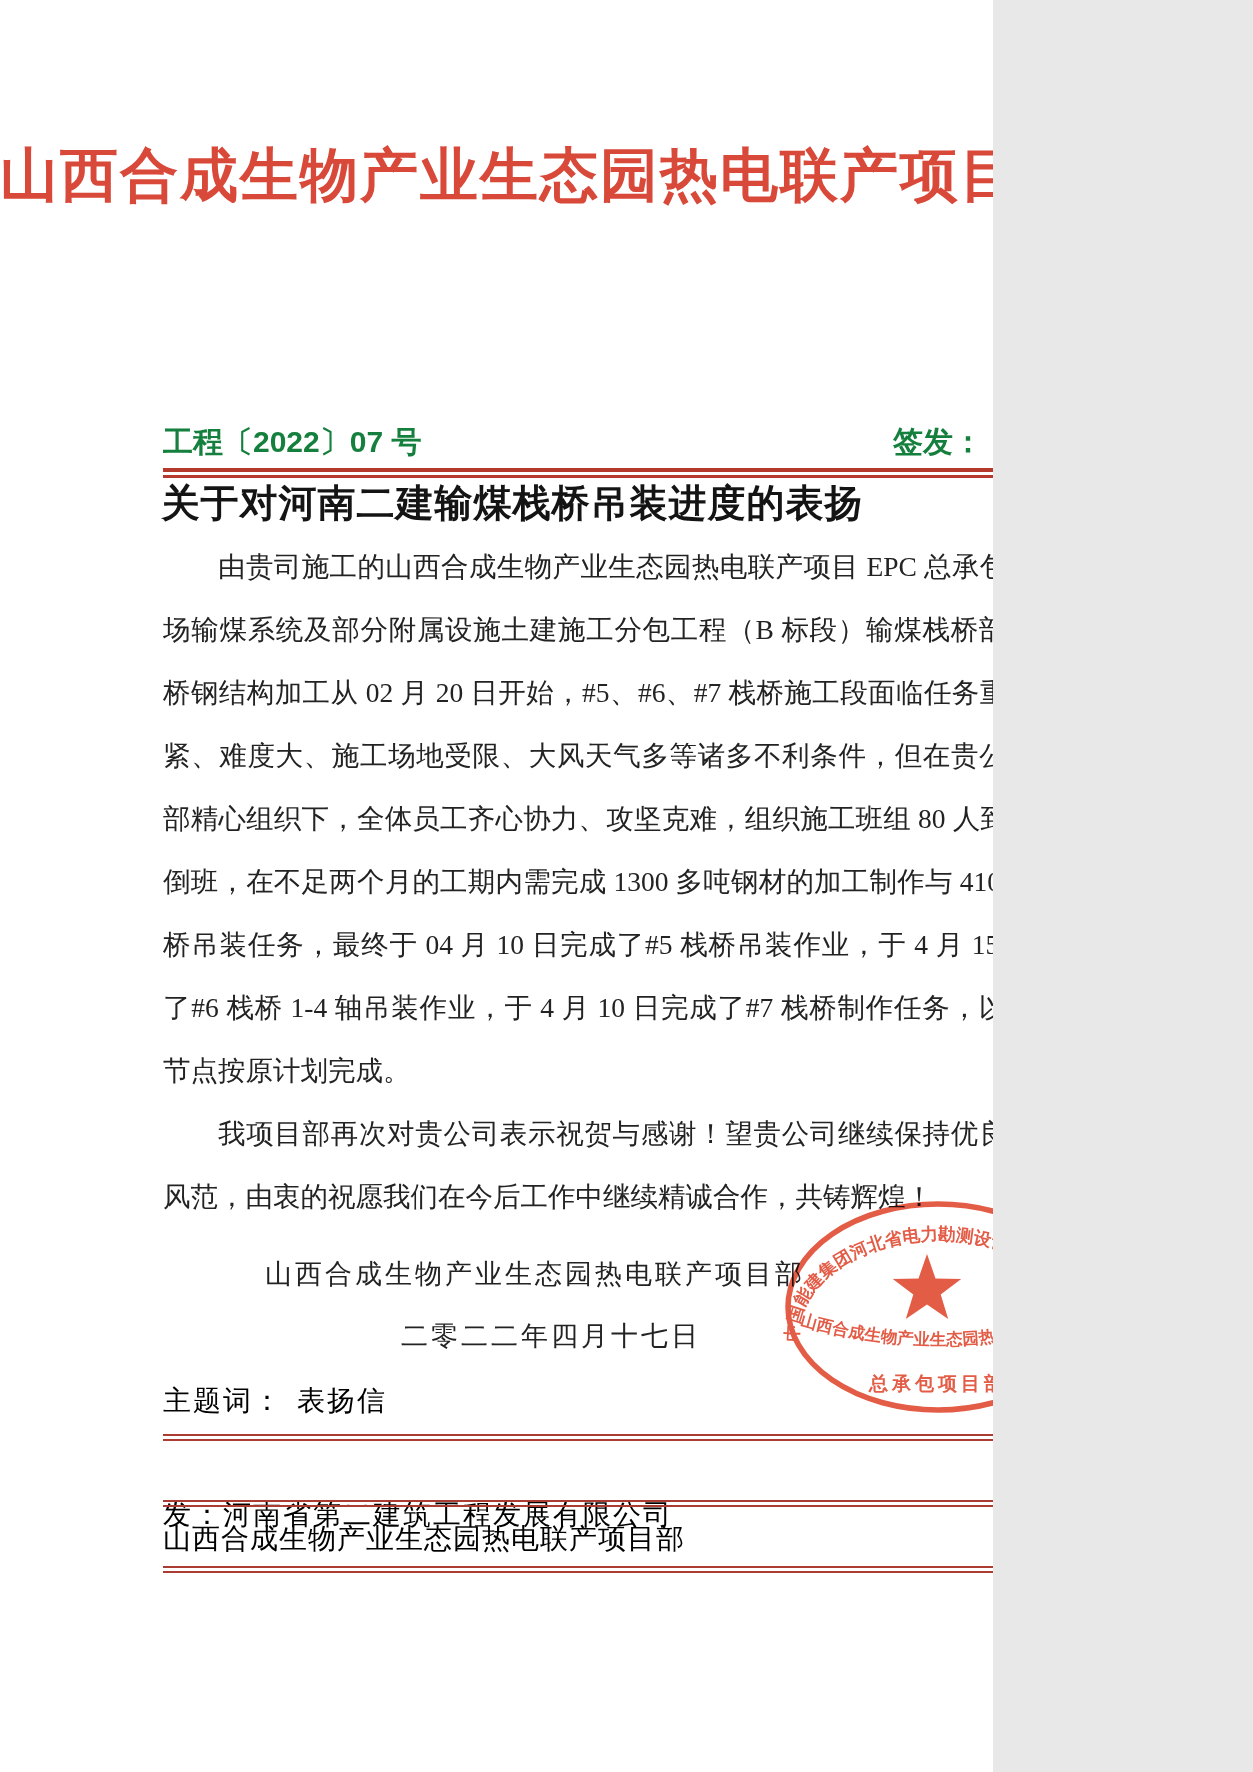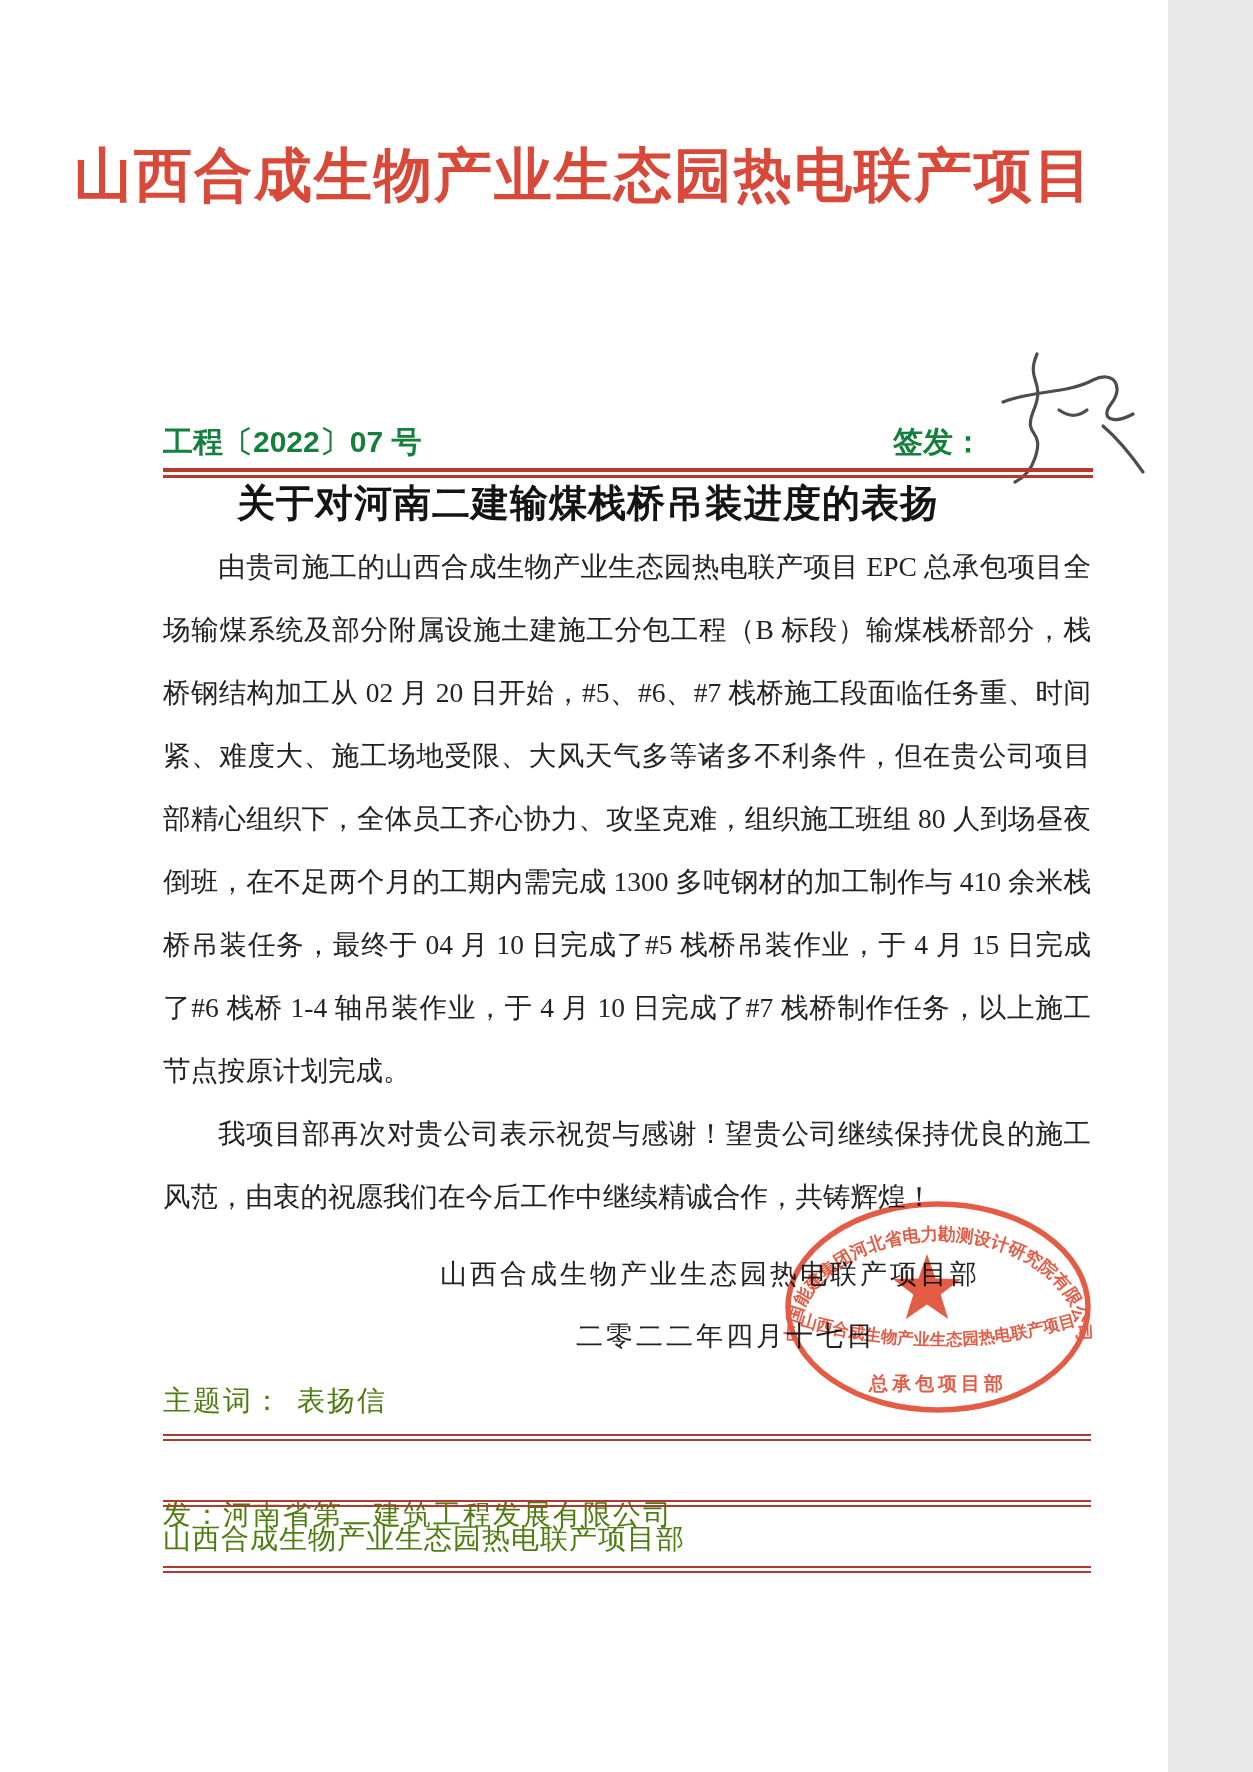--- a/index.html
+++ b/index.html
@@ -1,18 +1,18 @@
 <!DOCTYPE html>
 <html><head>
 <meta charset="utf-8">
 <style>
   html,body{margin:0;padding:0;background:#e8e8e8;}
   .page{
     position:relative;
-    width:1168px;height:1772px;
+    width:993px;height:1772px;
     background:#ffffff;
     overflow:hidden;
     font-family:"Liberation Serif", serif;
     color:#1e1e1e;
   }
   .hdr{
     position:absolute;left:0;width:100%;
     text-align:center;
     font-family:"Liberation Sans", sans-serif;
     font-weight:900;
@@ -34,21 +34,21 @@
   .sig-svg{
     position:absolute;left:975px;top:340px;width:185px;height:150px;
   }
   .rule-red{
     position:absolute;left:163px;top:468px;width:930px;
     height:3px;
     border-top:4px solid #b5392c;
     border-bottom:3px solid #b5392c;
   }
   .doc-title{
-    position:absolute;left:4px;top:484px;width:100%;
+    position:absolute;left:16px;top:484px;width:100%;
     text-align:center;
     font-family:"Liberation Sans", sans-serif;
     font-weight:700;color:#141414;font-size:38px;line-height:1;
     letter-spacing:1px;white-space:nowrap;
   }
   .body-text{
     position:absolute;left:163px;top:535px;width:928px;
     font-size:27.5px;line-height:63px;
     text-align:justify;color:#232323;
   }
@@ -60,21 +60,21 @@
   .signoff-date{
     position:absolute;right:292px;top:1318px;
     font-size:27px;color:#232323;letter-spacing:3px;white-space:nowrap;
   }
   .stamp{
     position:absolute;left:782px;top:1198px;width:312px;height:218px;
     mix-blend-mode:multiply;opacity:.9;
   }
   .ft-line{
     position:absolute;left:163px;width:928px;
-    font-size:28px;color:#4d7c0f;white-space:nowrap;
+    font-size:28px;color:#000000;white-space:nowrap;
   }
   .ft-subject{top:1382px;letter-spacing:2px;}
   .ft-send{top:1452px;letter-spacing:2px;margin-top:44px;}
   .ft-print{top:1520px;display:flex;justify-content:space-between;letter-spacing:1px;}
   .rule-thin{
     position:absolute;left:163px;width:928px;height:3px;
     border-top:2px solid #aa3c31;
     border-bottom:2px solid #aa3c31;
   }
   .rt1{top:1434px;}

